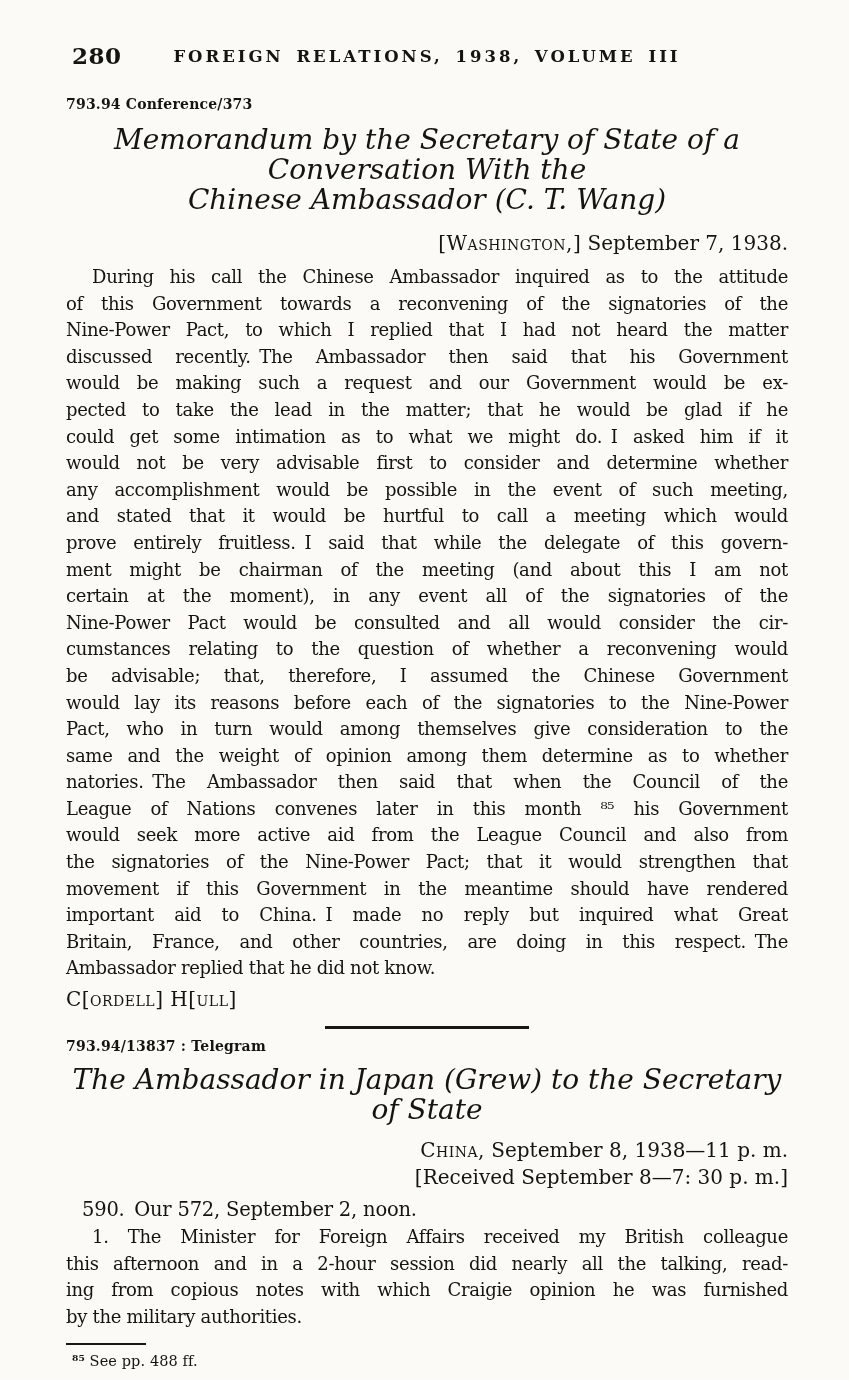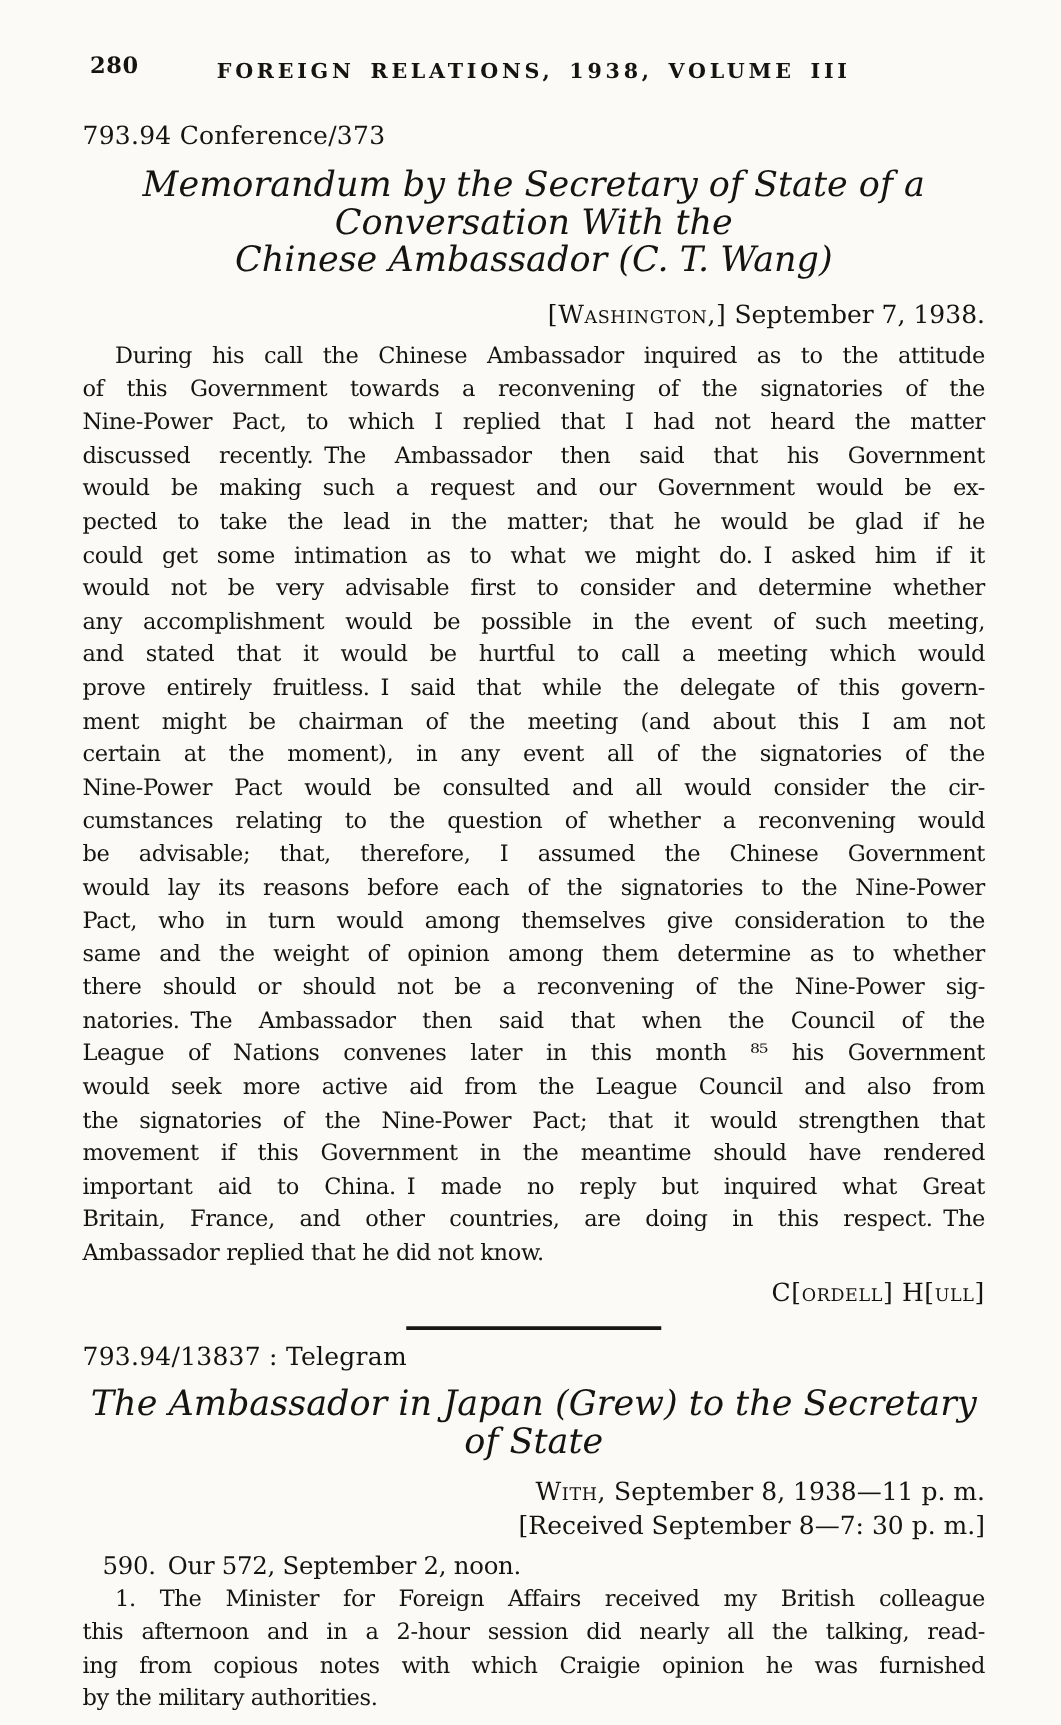--- a/index.html
+++ b/index.html
@@ -22,36 +22,36 @@
   
   .runhead-row {
     margin-top: 42px;
     position: relative;
     height: 32px;
   }
   .pagenum {
     position: absolute;
     left: 6px;
     top: 0;
-    font-size: 18px;
+    font-size: 23px;
     font-weight: 700;
     letter-spacing: 0.5px;
   }
   .runhead {
     text-align: center;
     font-size: 16.5px;
     font-weight: 700;
     letter-spacing: 3px;
     padding-top: 5px;
     word-spacing: 4px;
   }
   
   .fileref {
-    font-size: 20px;
-    font-weight: 400;
+    font-size: 14px;
+    font-weight: 700;
     letter-spacing: 0.2px;
   }
   .fileref-1 { margin-top: 22px; }
   .fileref-2 { margin-top: 9px; }
   
   .doc-title {
     text-align: center;
     font-style: italic;
     font-size: 28px;
     line-height: 30px;
@@ -80,21 +80,20 @@
   .line.indent { text-indent: 26px; }
   .ref-line {
     font-size: 19.5px;
     line-height: 27px;
     margin-top: 5px;
     text-indent: 16px;
     letter-spacing: -0.2px;
   }
   
   .signature {
-    text-align: right;
     font-size: 20px;
     line-height: 26px;
     margin-top: 4px;
     letter-spacing: 0.5px;
   }
   
   .divider {
     width: 204px;
     height: 3px;
     background: #191712;
@@ -148,40 +147,39 @@
         <div class="line">and stated that it would be hurtful to call a meeting which would</div>
         <div class="line">prove entirely fruitless. I said that while the delegate of this govern-</div>
         <div class="line">ment might be chairman of the meeting (and about this I am not</div>
         <div class="line">certain at the moment), in any event all of the signatories of the</div>
         <div class="line">Nine-Power Pact would be consulted and all would consider the cir-</div>
         <div class="line">cumstances relating to the question of whether a reconvening would</div>
         <div class="line">be advisable; that, therefore, I assumed the Chinese Government</div>
         <div class="line">would lay its reasons before each of the signatories to the Nine-Power</div>
         <div class="line">Pact, who in turn would among themselves give consideration to the</div>
         <div class="line">same and the weight of opinion among them determine as to whether</div>
-        <div class="line">there should or should not be a reconvening of the Nine-Power sig-</div>
         <div class="line">natories. The Ambassador then said that when the Council of the</div>
         <div class="line">League of Nations convenes later in this month ⁸⁵ his Government</div>
         <div class="line">would seek more active aid from the League Council and also from</div>
         <div class="line">the signatories of the Nine-Power Pact; that it would strengthen that</div>
         <div class="line">movement if this Government in the meantime should have rendered</div>
         <div class="line">important aid to China. I made no reply but inquired what Great</div>
         <div class="line">Britain, France, and other countries, are doing in this respect. The</div>
         <div class="line last">Ambassador replied that he did not know.</div>
       </div>
 
     <div class="signature smallcaps">C[ordell] H[ull]</div>
 
     <div class="divider"></div>
 
     <div class="fileref fileref-2">793.94/13837 : Telegram</div>
 
     <div class="doc-title doc-title-2">The Ambassador in Japan (Grew) to the Secretary of State</div>
 
-    <div class="dateline dateline-2"><span class="smallcaps">With,</span><span> September 8, 1938—11 p. m.</span></div>
+    <div class="dateline dateline-2"><span class="smallcaps">China,</span><span> September 8, 1938—11 p. m.</span></div>
 
     <div class="dateline">[Received September 8—7: 30 p. m.]</div>
 
     <div class="ref-line">590. Our 572, September 2, noon.</div>
 
     <div class="body-para para-2">
         <div class="line indent">1. The Minister for Foreign Affairs received my British colleague</div>
         <div class="line">this afternoon and in a 2-hour session did nearly all the talking, read-</div>
         <div class="line">ing from copious notes with which Craigie opinion he was furnished</div>
         <div class="line last">by the military authorities.</div>

